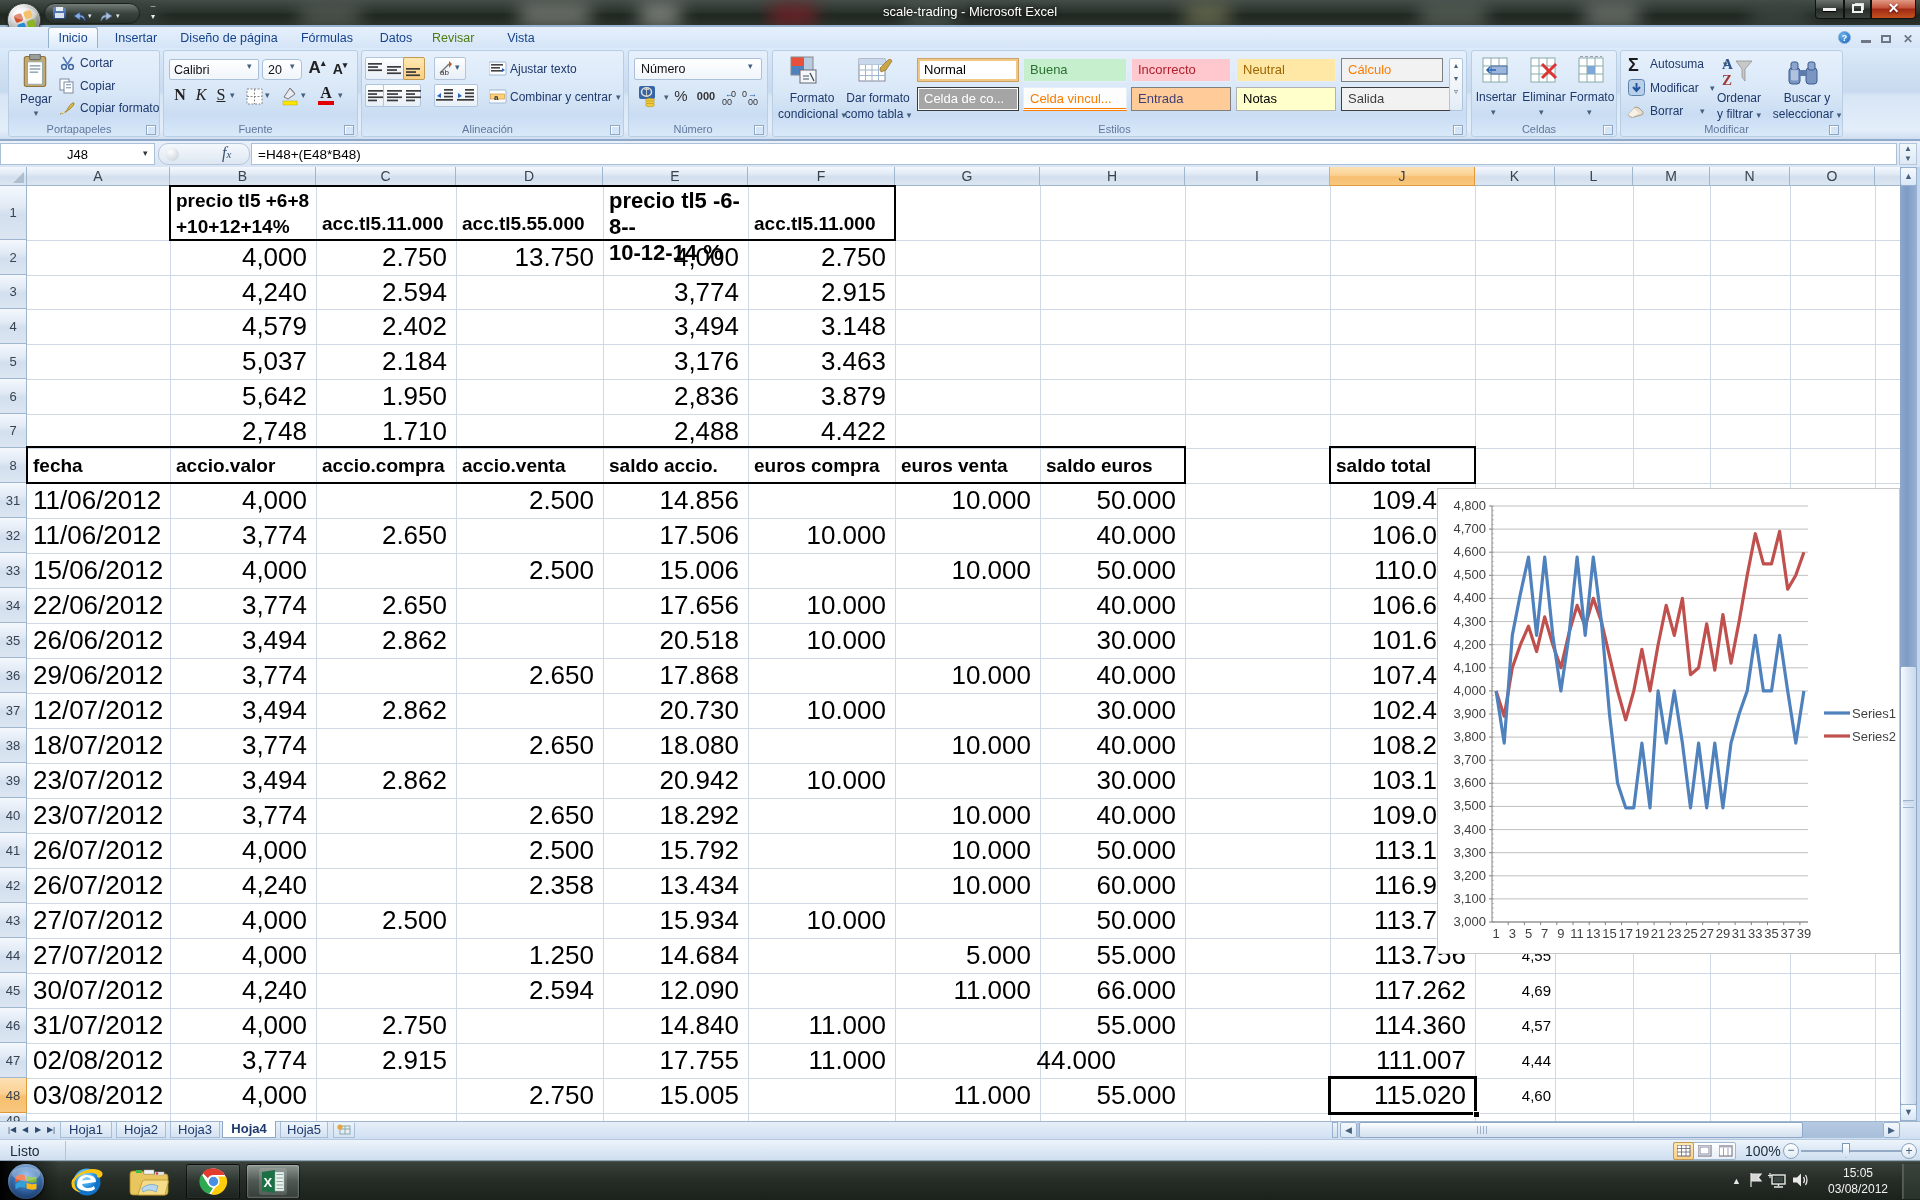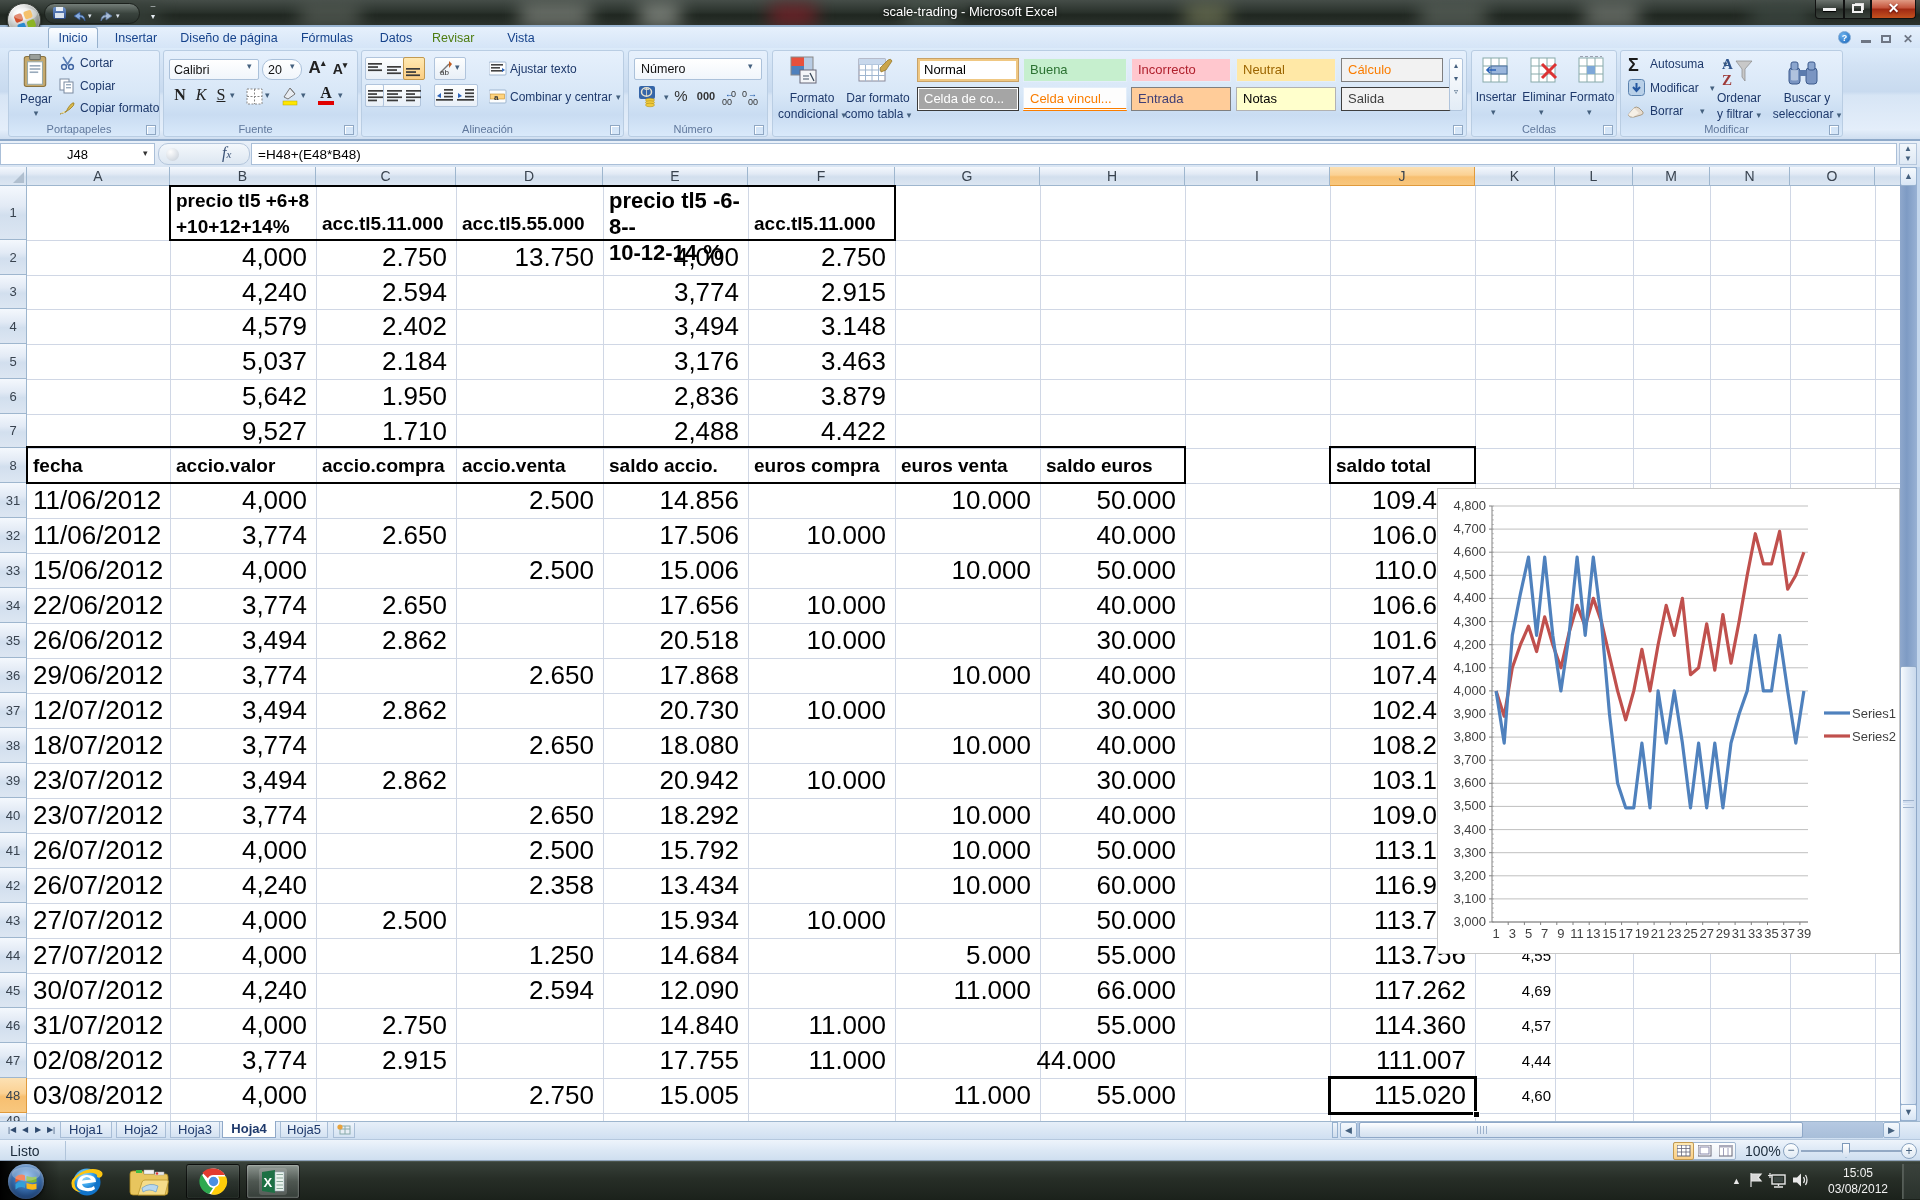--- a/index.html
+++ b/index.html
@@ -79,20 +79,21 @@
 <div class="ab" style="left:163px;top:50px;width:195px;height:87px;border:1px solid #b9cde3;border-radius:3px;background:linear-gradient(#e6f0fc,#d8e7f7 50%,#c9dcf2 75%,#d9e9fa)"></div>
 <div class="ab" style="left:163px;top:123px;width:185px;height:14px;color:#60789c;font-size:11px;text-align:center">Fuente</div>
 <div class="ab" style="left:344px;top:125px;width:10px;height:10px;border:1px solid #90a8c4;border-top:1px solid #90a8c4;box-shadow:inset 1px 1px 0 #fff"></div>
 <div class="ab" style="left:361px;top:50px;width:263px;height:87px;border:1px solid #b9cde3;border-radius:3px;background:linear-gradient(#e6f0fc,#d8e7f7 50%,#c9dcf2 75%,#d9e9fa)"></div>
 <div class="ab" style="left:361px;top:123px;width:253px;height:14px;color:#60789c;font-size:11px;text-align:center">Alineación</div>
 <div class="ab" style="left:610px;top:125px;width:10px;height:10px;border:1px solid #90a8c4;border-top:1px solid #90a8c4;box-shadow:inset 1px 1px 0 #fff"></div>
 <div class="ab" style="left:628px;top:50px;width:140px;height:87px;border:1px solid #b9cde3;border-radius:3px;background:linear-gradient(#e6f0fc,#d8e7f7 50%,#c9dcf2 75%,#d9e9fa)"></div>
 <div class="ab" style="left:628px;top:123px;width:130px;height:14px;color:#60789c;font-size:11px;text-align:center">Número</div>
 <div class="ab" style="left:754px;top:125px;width:10px;height:10px;border:1px solid #90a8c4;border-top:1px solid #90a8c4;box-shadow:inset 1px 1px 0 #fff"></div>
 <div class="ab" style="left:772px;top:50px;width:695px;height:87px;border:1px solid #b9cde3;border-radius:3px;background:linear-gradient(#e6f0fc,#d8e7f7 50%,#c9dcf2 75%,#d9e9fa)"></div>
+<div class="ab" style="left:772px;top:123px;width:685px;height:14px;color:#60789c;font-size:11px;text-align:center">Estilos</div>
 <div class="ab" style="left:1453px;top:125px;width:10px;height:10px;border:1px solid #90a8c4;border-top:1px solid #90a8c4;box-shadow:inset 1px 1px 0 #fff"></div>
 <div class="ab" style="left:1471px;top:50px;width:146px;height:87px;border:1px solid #b9cde3;border-radius:3px;background:linear-gradient(#e6f0fc,#d8e7f7 50%,#c9dcf2 75%,#d9e9fa)"></div>
 <div class="ab" style="left:1471px;top:123px;width:136px;height:14px;color:#60789c;font-size:11px;text-align:center">Celdas</div>
 <div class="ab" style="left:1603px;top:125px;width:10px;height:10px;border:1px solid #90a8c4;border-top:1px solid #90a8c4;box-shadow:inset 1px 1px 0 #fff"></div>
 <div class="ab" style="left:1620px;top:50px;width:223px;height:87px;border:1px solid #b9cde3;border-radius:3px;background:linear-gradient(#e6f0fc,#d8e7f7 50%,#c9dcf2 75%,#d9e9fa)"></div>
 <div class="ab" style="left:1620px;top:123px;width:213px;height:14px;color:#60789c;font-size:11px;text-align:center">Modificar</div>
 <div class="ab" style="left:1829px;top:125px;width:10px;height:10px;border:1px solid #90a8c4;border-top:1px solid #90a8c4;box-shadow:inset 1px 1px 0 #fff"></div>
 <div class="ab" style="left:14px;top:53px;width:42px;height:68px;border:1px solid transparent"></div>
 <svg class="ab" style="left:20px;top:54px" width="30" height="37" viewBox="0 0 28 34">
       <rect x="4" y="2" width="20" height="28" rx="2" fill="#c6a96c" stroke="#8a7340"></rect>
@@ -117,21 +118,21 @@
       <rect x="7" y="9" width="5" height="1.4" fill="#9ab"></rect>
     </svg>
 <div class="ab" style="left:80px;top:79px;width:70px;height:16px;color:#1e396b;font-size:12px">Copiar</div>
 <svg class="ab" style="left:58px;top:100px" width="18" height="16">
       <path d="M2 14 L8 12 L10 8 Q14 2 16 3 Q17 5 12 9 L9 11 Z" fill="#d8b84e" stroke="#9a7d20" stroke-width="0.8"></path>
       <path d="M2 14 L7 12.6 L6.2 11 Z" fill="#f5e9b0"></path>
     </svg>
 <div class="ab" style="left:80px;top:101px;width:110px;height:16px;color:#1e396b;font-size:12px">Copiar formato</div>
 <div class="ab" style="left:169px;top:59px;width:90px;height:21px;background:linear-gradient(#fff,#f0f5fb);border:1px solid #abc1da;border-radius:2px;color:#111;font-size:12.5px;padding:3px 4px">Calibri</div>
 <div class="ab" style="left:247px;top:61px;width:10px;height:16px;color:#44607e;font-size:9px">▾</div>
-<div class="ab" style="left:262px;top:59px;width:40px;height:21px;background:linear-gradient(#fff,#f0f5fb);border:1px solid #abc1da;border-radius:10px;color:#111;font-size:12.5px;padding:3px 5px">20</div>
+<div class="ab" style="left:262px;top:59px;width:40px;height:21px;background:linear-gradient(#fff,#f0f5fb);border:1px solid #abc1da;border-radius:4px;color:#111;font-size:12.5px;padding:3px 5px">20</div>
 <div class="ab" style="left:290px;top:61px;width:10px;height:16px;color:#44607e;font-size:9px">▾</div>
 <div class="ab" style="left:306px;top:58px;width:22px;height:22px;color:#222;font-size:17px;font-weight:bold;text-align:center">A<span style="font-size:9px;vertical-align:7px">▴</span></div>
 <div class="ab" style="left:329px;top:60px;width:22px;height:22px;color:#222;font-size:14px;font-weight:bold;text-align:center">A<span style="font-size:9px;vertical-align:6px">▾</span></div>
 <div class="ab" style="left:170px;top:86px;width:20px;height:21px;font-weight:bold;font-size:16px;color:#222;text-align:center;font-family:&quot;Liberation Serif&quot;,serif">N</div>
 <div class="ab" style="left:192px;top:86px;width:18px;height:21px;font-style:italic;font-size:16px;color:#222;text-align:center;font-family:&quot;Liberation Serif&quot;,serif"><i>K</i></div>
 <div class="ab" style="left:212px;top:86px;width:18px;height:21px;text-decoration:underline;font-size:16px;color:#222;text-align:center;font-family:&quot;Liberation Serif&quot;,serif">S</div>
 <div class="ab" style="left:230px;top:90px;width:10px;height:14px;color:#44607e;font-size:9px">▾</div>
 <svg class="ab" style="left:246px;top:88px" width="18" height="18">
       <rect x="1" y="1" width="15" height="15" fill="#fff" stroke="#888" stroke-dasharray="2 1.5"></rect>
       <path d="M1 8.5 H16 M8.5 1 V16" stroke="#888" stroke-dasharray="2 1.5"></path>
@@ -440,21 +441,21 @@
 <div class="ab num" style="left:603px;top:309px;width:145px;height:35px;line-height:35px;padding-right:9px;white-space:nowrap;overflow:hidden">3,494</div>
 <div class="ab num" style="left:748px;top:309px;width:147px;height:35px;line-height:35px;padding-right:9px;white-space:nowrap;overflow:hidden">3.148</div>
 <div class="ab num" style="left:170px;top:344px;width:146px;height:35px;line-height:35px;padding-right:9px;white-space:nowrap;overflow:hidden">5,037</div>
 <div class="ab num" style="left:316px;top:344px;width:140px;height:35px;line-height:35px;padding-right:9px;white-space:nowrap;overflow:hidden">2.184</div>
 <div class="ab num" style="left:603px;top:344px;width:145px;height:35px;line-height:35px;padding-right:9px;white-space:nowrap;overflow:hidden">3,176</div>
 <div class="ab num" style="left:748px;top:344px;width:147px;height:35px;line-height:35px;padding-right:9px;white-space:nowrap;overflow:hidden">3.463</div>
 <div class="ab num" style="left:170px;top:379px;width:146px;height:35px;line-height:35px;padding-right:9px;white-space:nowrap;overflow:hidden">5,642</div>
 <div class="ab num" style="left:316px;top:379px;width:140px;height:35px;line-height:35px;padding-right:9px;white-space:nowrap;overflow:hidden">1.950</div>
 <div class="ab num" style="left:603px;top:379px;width:145px;height:35px;line-height:35px;padding-right:9px;white-space:nowrap;overflow:hidden">2,836</div>
 <div class="ab num" style="left:748px;top:379px;width:147px;height:35px;line-height:35px;padding-right:9px;white-space:nowrap;overflow:hidden">3.879</div>
-<div class="ab num" style="left:170px;top:414px;width:146px;height:34px;line-height:34px;padding-right:9px;white-space:nowrap;overflow:hidden">9,527</div>
+<div class="ab num" style="left:170px;top:414px;width:146px;height:34px;line-height:34px;padding-right:9px;white-space:nowrap;overflow:hidden">2,748</div>
 <div class="ab num" style="left:316px;top:414px;width:140px;height:34px;line-height:34px;padding-right:9px;white-space:nowrap;overflow:hidden">1.710</div>
 <div class="ab num" style="left:603px;top:414px;width:145px;height:34px;line-height:34px;padding-right:9px;white-space:nowrap;overflow:hidden">2,488</div>
 <div class="ab num" style="left:748px;top:414px;width:147px;height:34px;line-height:34px;padding-right:9px;white-space:nowrap;overflow:hidden">4.422</div>
 <div class="ab dt" style="left:27px;top:448px;width:143px;height:35px;line-height:35px;padding-left:6px;font-size:19px;font-weight:bold;white-space:nowrap;overflow:hidden">fecha</div>
 <div class="ab dt" style="left:170px;top:448px;width:146px;height:35px;line-height:35px;padding-left:6px;font-size:19px;font-weight:bold;white-space:nowrap;overflow:hidden">accio.valor</div>
 <div class="ab dt" style="left:316px;top:448px;width:140px;height:35px;line-height:35px;padding-left:6px;font-size:19px;font-weight:bold;white-space:nowrap;overflow:hidden">accio.compra</div>
 <div class="ab dt" style="left:456px;top:448px;width:147px;height:35px;line-height:35px;padding-left:6px;font-size:19px;font-weight:bold;white-space:nowrap;overflow:hidden">accio.venta</div>
 <div class="ab dt" style="left:603px;top:448px;width:145px;height:35px;line-height:35px;padding-left:6px;font-size:19px;font-weight:bold;white-space:nowrap;overflow:hidden">saldo accio.</div>
 <div class="ab dt" style="left:748px;top:448px;width:147px;height:35px;line-height:35px;padding-left:6px;font-size:19px;font-weight:bold;white-space:nowrap;overflow:hidden">euros compra</div>
 <div class="ab dt" style="left:895px;top:448px;width:145px;height:35px;line-height:35px;padding-left:6px;font-size:19px;font-weight:bold;white-space:nowrap;overflow:hidden">euros venta</div>

